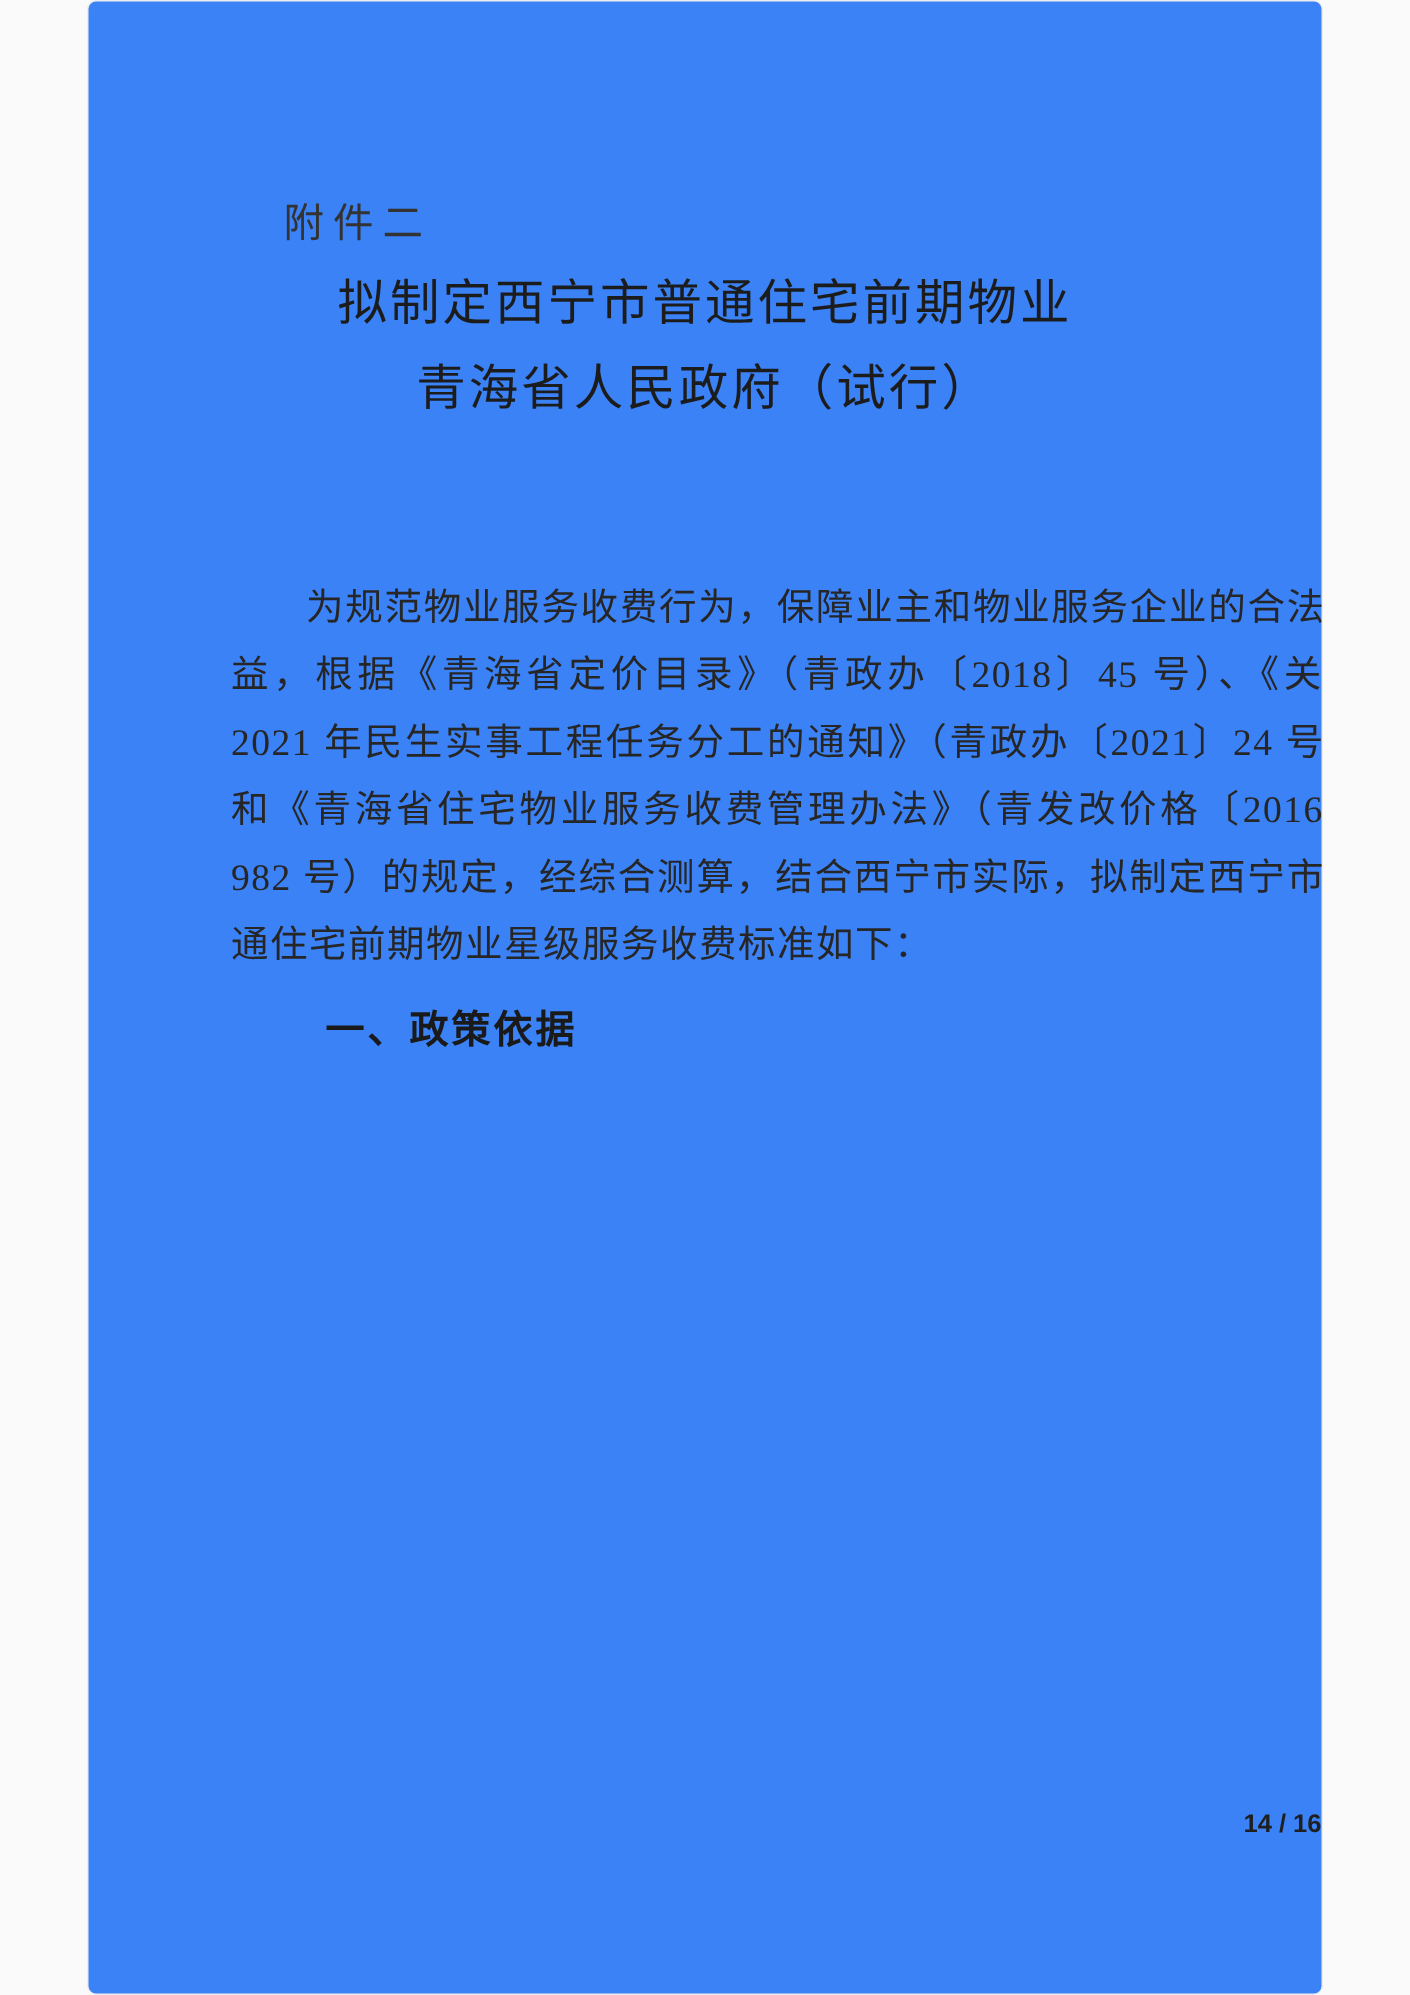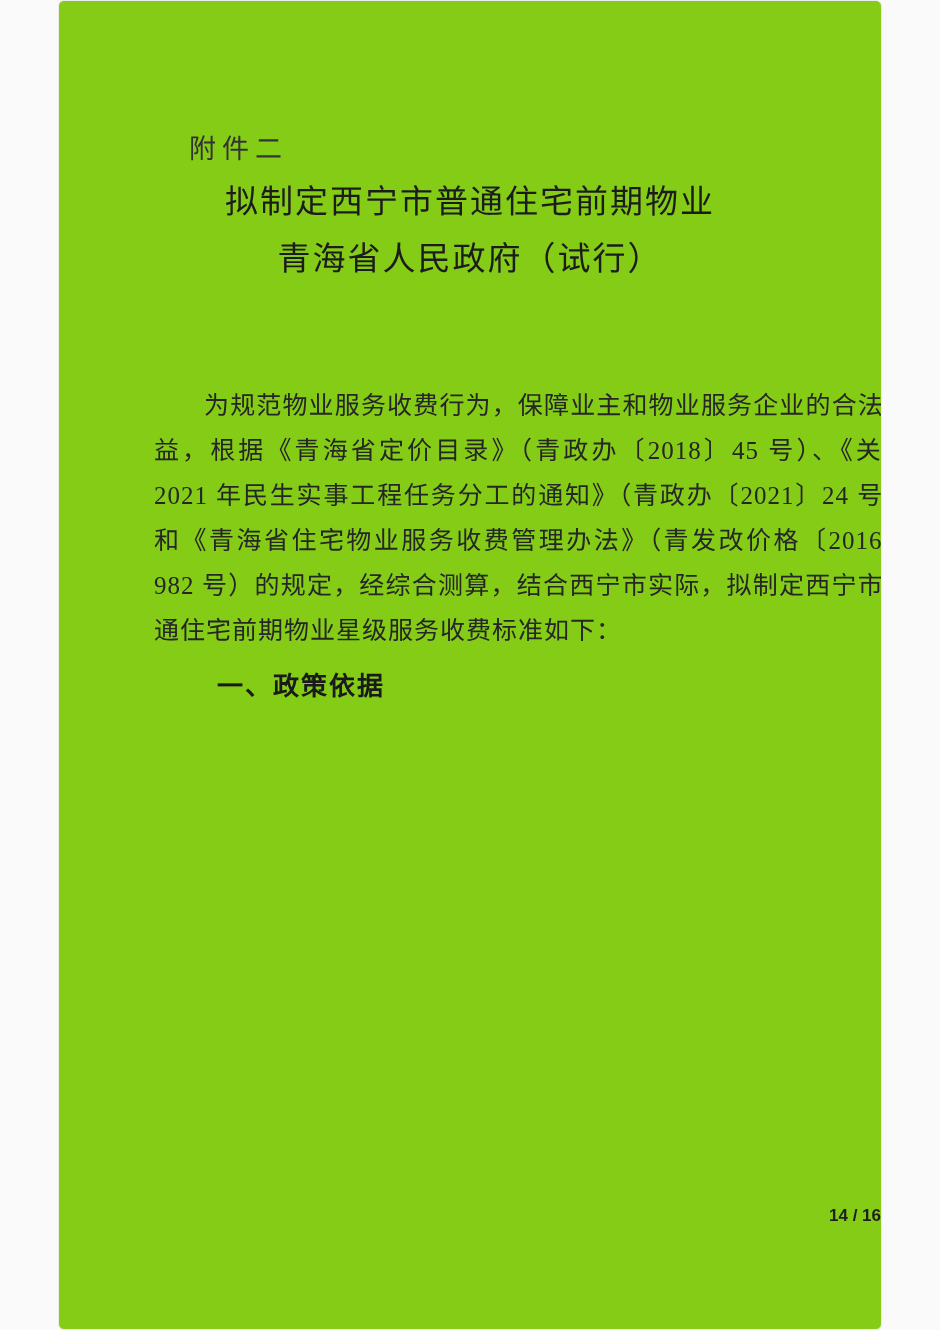--- a/index.html
+++ b/index.html
@@ -5,21 +5,21 @@
   html, body {
     margin: 0;
     padding: 0;
     background: #fafafa;
   }
   .page {
     position: relative;
     width: 824px;
     height: 1330px;
     margin: 0 auto;
-    background: #84cc16;
+    background: #3b82f6;
     border: 1px solid #ededed;
     border-radius: 6px;
     box-sizing: border-box;
     overflow: hidden;
     font-family: "Liberation Serif", "DejaVu Serif", serif;
     color: #262626;
   }
   .attachment-label {
     position: absolute;
     top: 126px;

